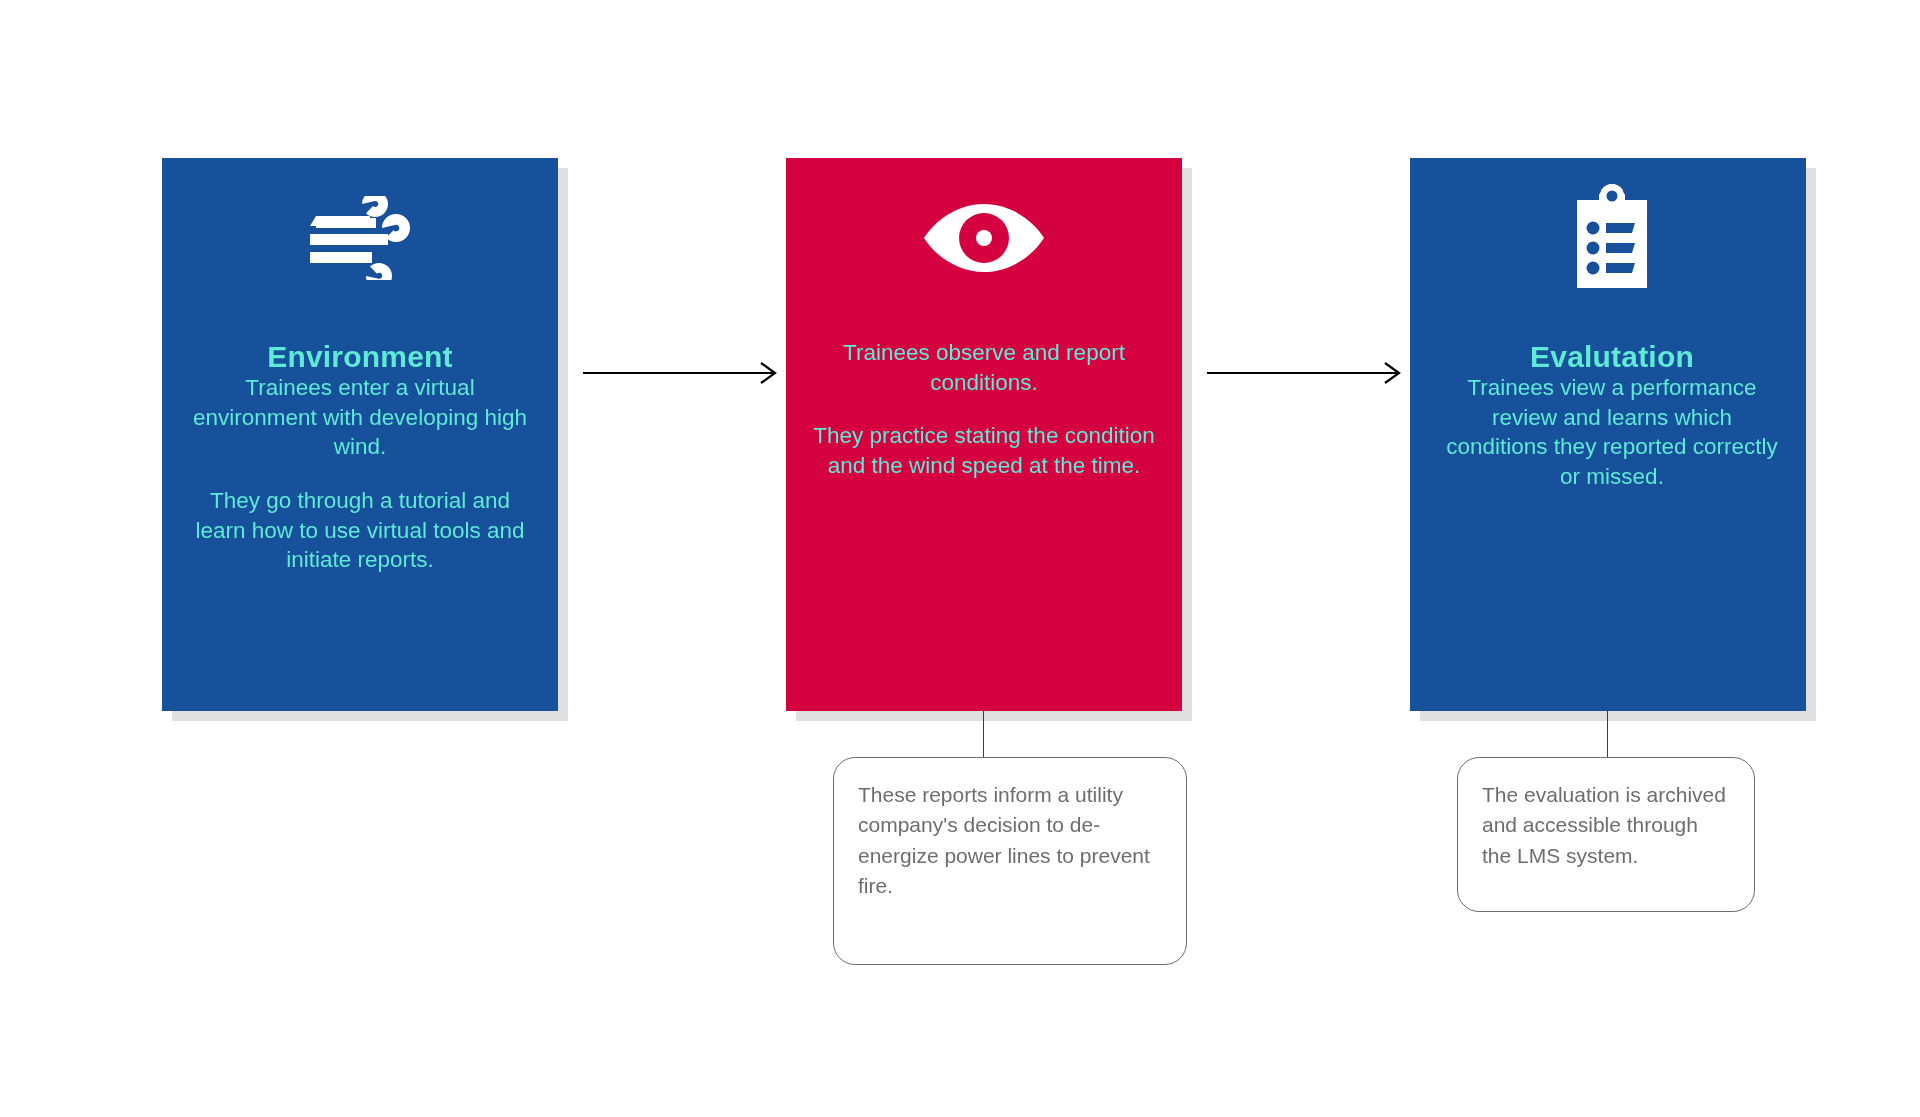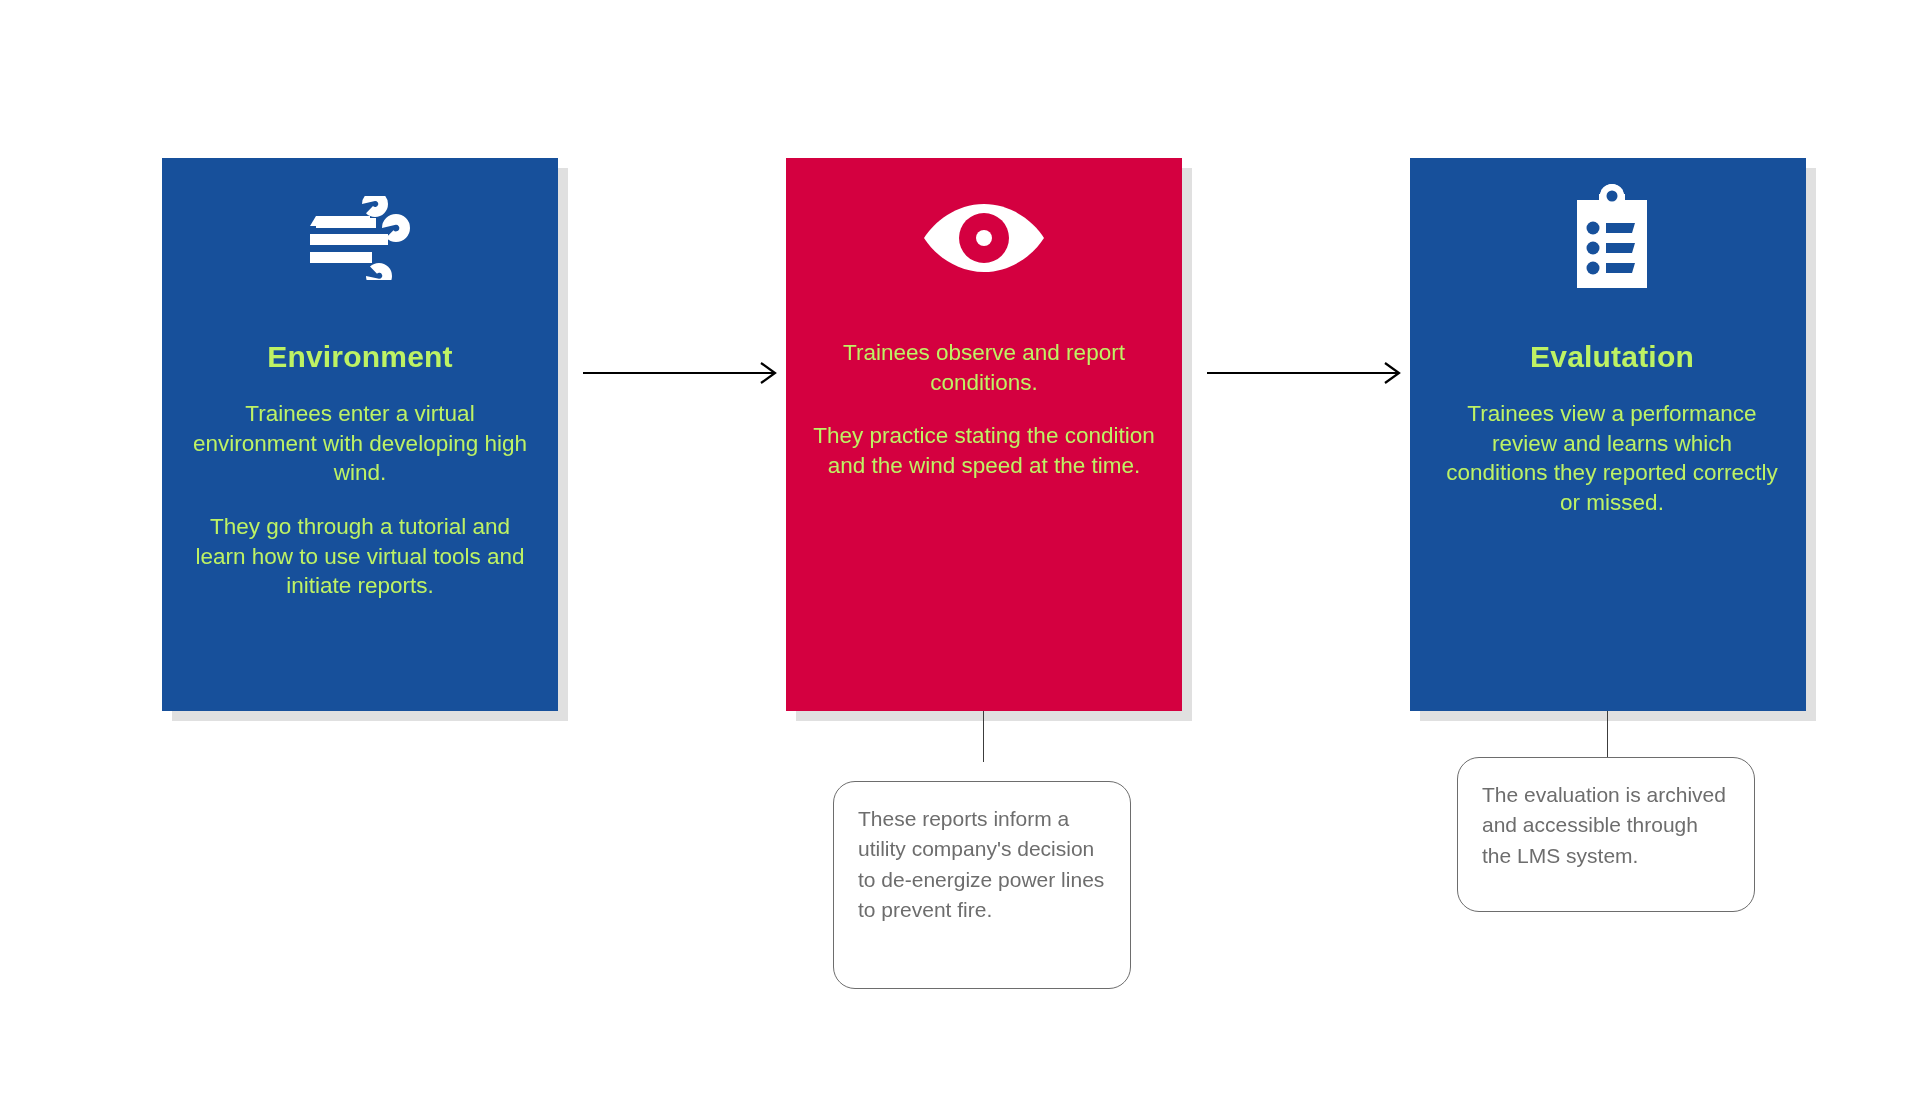--- a/index.html
+++ b/index.html
@@ -22,21 +22,21 @@
     background: #ffffff;
   }
 
   
   .card {
     position: absolute;
     box-sizing: border-box;
     width: 396px;
     height: 553px;
     padding: 0 22px;
-    color: #bef264;
+    color: #5eead4;
     text-align: center;
     box-shadow: 10px 10px 0 0 #e0e0e0;
   }
   .card.blue  { background: #17509b; }
   .card.red   { background: #d40040; }
 
   #card-1 { left: 162px;  top: 158px; }
   #card-2 { left: 786px;  top: 158px; }
   #card-3 { left: 1410px; top: 158px; padding-left: 30px; }
 
@@ -47,21 +47,20 @@
     justify-content: center;
   }
   .card-title {
     font-size: 30px;
     font-weight: bold;
     line-height: 1.1;
     letter-spacing: .2px;
     margin: 0 0 0 0;
   }
   .card-body {
-    margin-top: 26px;
     font-size: 22.5px;
     line-height: 1.32;
     font-weight: 400;
   }
   .card-body p { margin: 0 0 24px 0; }
   .card-body p:last-child { margin-bottom: 0; }
 
   
   #card-1 .card-title { margin-top: 22px; }
   #card-2 .card-title { margin-top: 22px; }
@@ -95,22 +94,22 @@
     box-sizing: border-box;
     border: 1.3px solid #6d6d6d;
     border-radius: 22px;
     background: #ffffff;
     color: #6d6d6d;
     font-size: 21px;
     line-height: 1.45;
     padding: 22px 24px;
   }
   #callout-1 {
-    left: 833px;  top: 781px;
-    width: 298px; height: 208px;
+    left: 833px;  top: 757px;
+    width: 354px; height: 208px;
   }
   #callout-2 {
     left: 1457px; top: 757px;
     width: 298px; height: 155px;
   }
   .callout p { margin: 0; }
 </style>
 </head>
 <body>
 

